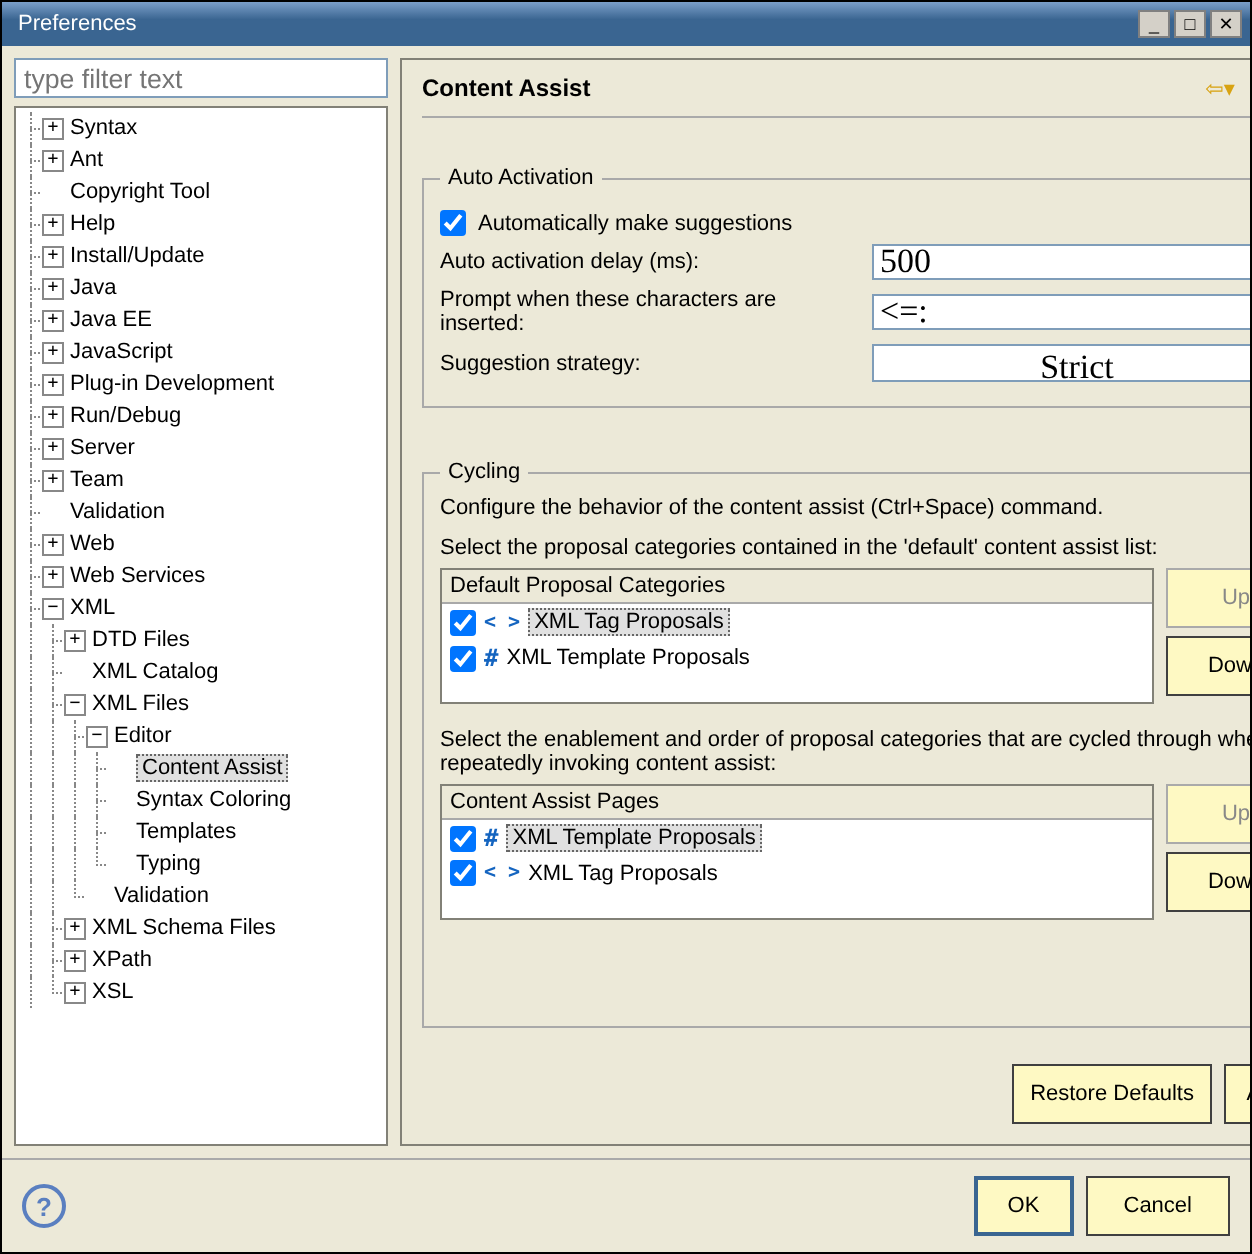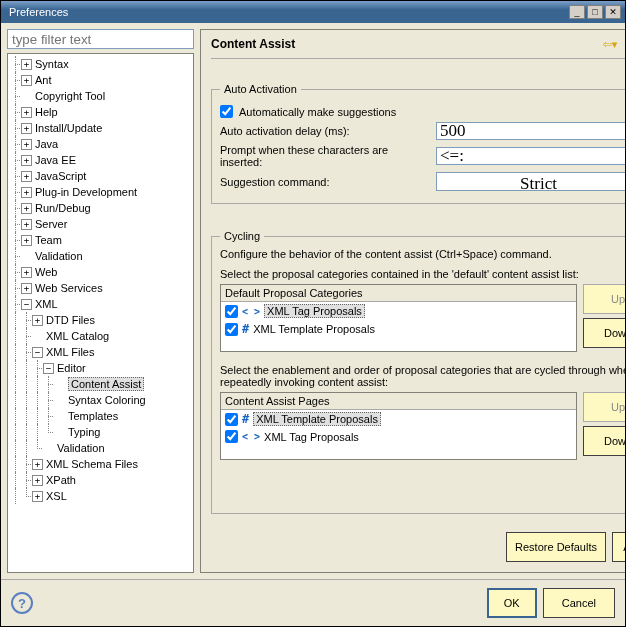--- a/index.html
+++ b/index.html
@@ -249,21 +249,21 @@
         </div>
         <div class="row">
           <label class="fixed nounder"><span>Auto activation delay (ms):</span></label>
           <input class="txtinput" value="500" style="">
         </div>
         <div class="row">
           <label class="fixed nounder"><span>Prompt when these characters are inserted:</span></label>
           <input class="txtinput" value="&lt;=:" style="">
         </div>
         <div class="row">
-          <label class="fixed nounder"><span>Suggestion command:</span></label>
+          <label class="fixed nounder"><span>Suggestion strategy:</span></label>
           <select class="txtinput">
             <option>Strict</option>
           </select>
         </div>
       </fieldset>
 
       <fieldset style="flex:1;">
         <legend>Cycling</legend>
         <div class="cyc-desc">Configure the behavior of the content assist (Ctrl+Space) command.</div>
 

